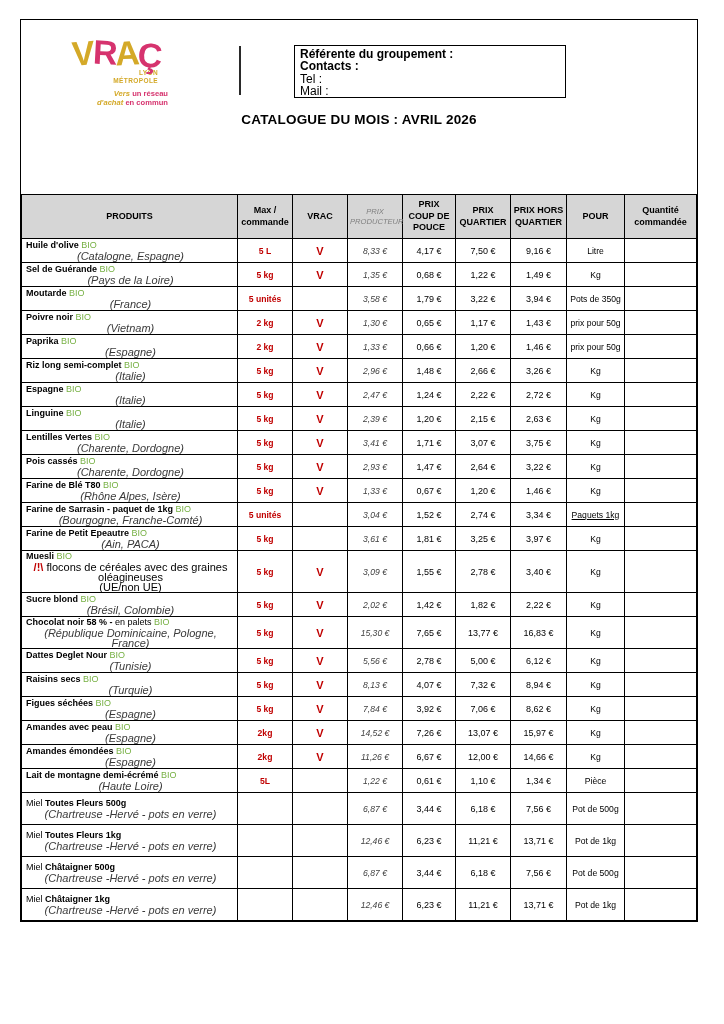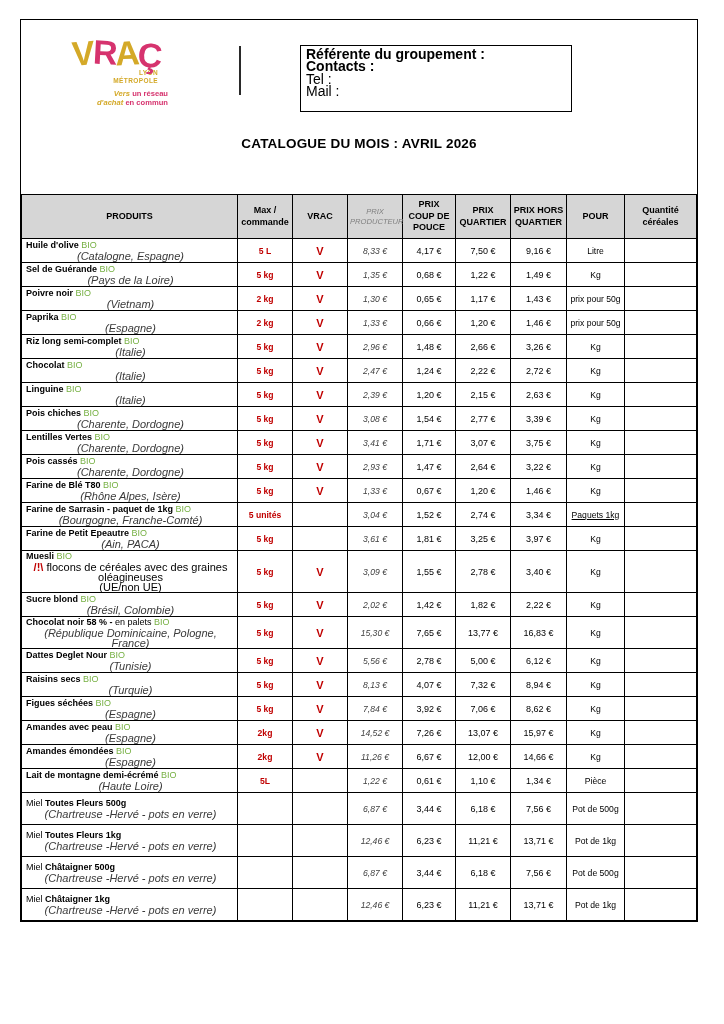--- a/index.html
+++ b/index.html
@@ -21,26 +21,26 @@
   .lt1{color:var(--brand_pink,#d6336e);transform:rotate(3deg) translateY(-1px);}
   .lt2{color:var(--brand_yellow,#d4a928);transform:rotate(-3deg);}
   .lt3{color:var(--brand_pink,#d6336e);transform:rotate(4deg) translateY(2px);}
   .logo-sub{font-size:6.5px;font-weight:bold;color:var(--brand_yellow,#d4a928);
     text-align:right;padding-right:10px;line-height:1.2;margin-top:-1px;letter-spacing:.4px;}
   .logo-tagline{font-size:7.6px;font-weight:bold;text-align:right;line-height:1.25;margin-top:4px;white-space:nowrap;}
   .ly{color:var(--brand_yellow,#d4a928);font-style:italic;}
   .pk{color:var(--brand_pink,#d6336e);}
   .vline{position:absolute;left:218px;top:26px;width:1.5px;height:49px;background:#2a2a2a;}
   .contact-box{
-    position:absolute;left:279px;top:25px;width:272px;height:67px;
+    position:absolute;left:273px;top:25px;width:272px;height:53px;
     border:1.5px solid #000;box-sizing:border-box;padding:2px 5px 0 5px;
-    font-size:14px;line-height:12.4px;
+    font-size:12px;line-height:12.4px;
   }
   .cb-bold{font-weight:bold;}
-  .page-title{position:absolute;left:0;top:116px;width:100%;text-align:center;
+  .page-title{position:absolute;left:0;top:92px;width:100%;text-align:center;
     font-size:13.5px;font-weight:bold;letter-spacing:.2px;}
   
   table{width:100%;border-collapse:collapse;table-layout:fixed;}
   th,td{border:1px solid #000;padding:0 2px;box-sizing:border-box;vertical-align:middle;}
   thead th{
     background:var(--header_gray,#d6d6d6);height:44px;
     font-size:9px;font-weight:bold;text-align:center;line-height:1.3;
   }
   th.th-pp{color:#808080;font-style:italic;font-weight:normal;font-size:7.6px;}
   tbody tr{height:24px;}
@@ -110,21 +110,21 @@
     <thead>
       <tr>
         <th>PRODUITS</th>
         <th>Max / commande</th>
         <th>VRAC</th>
         <th class="th-pp">PRIX PRODUCTEUR</th>
         <th>PRIX COUP DE POUCE</th>
         <th>PRIX QUARTIER</th>
         <th>PRIX HORS QUARTIER</th>
         <th>POUR</th>
-        <th>Quantité céréales</th>
+        <th>Quantité commandée</th>
       </tr>
     </thead>
     <tbody>
         <tr>
           <td class="c-prod">
             <div class="pline"><span class="seg-b">Huile d'olive</span><span class="seg-bio"> BIO</span></div>
             <div class="pline"><span class="seg-i">(Catalogne, Espagne)</span></div>
           </td>
           <td class="c-max">5 L</td>
           <td class="c-vrac">V</td>
@@ -144,20 +144,34 @@
           <td class="c-vrac">V</td>
           <td class="c-pp">1,35 €</td>
           <td class="c-price">0,68 €</td>
           <td class="c-price">1,22 €</td>
           <td class="c-price">1,49 €</td>
           <td class="c-pour">Kg</td>
           <td class="c-qty"></td>
         </tr>
         <tr>
           <td class="c-prod">
+            <div class="pline"><span class="seg-b">Moutarde</span><span class="seg-bio"> BIO</span></div>
+            <div class="pline"><span class="seg-i">(France)</span></div>
+          </td>
+          <td class="c-max">5 unités</td>
+          <td class="c-vrac"></td>
+          <td class="c-pp">3,58 €</td>
+          <td class="c-price">1,79 €</td>
+          <td class="c-price">3,22 €</td>
+          <td class="c-price">3,94 €</td>
+          <td class="c-pour">Pots de 350g</td>
+          <td class="c-qty"></td>
+        </tr>
+        <tr>
+          <td class="c-prod">
             <div class="pline"><span class="seg-b">Poivre noir</span><span class="seg-bio"> BIO</span></div>
             <div class="pline"><span class="seg-i">(Vietnam)</span></div>
           </td>
           <td class="c-max">2 kg</td>
           <td class="c-vrac">V</td>
           <td class="c-pp">1,30 €</td>
           <td class="c-price">0,65 €</td>
           <td class="c-price">1,17 €</td>
           <td class="c-price">1,43 €</td>
           <td class="c-pour">prix pour 50g</td>
@@ -186,21 +200,21 @@
           <td class="c-vrac">V</td>
           <td class="c-pp">2,96 €</td>
           <td class="c-price">1,48 €</td>
           <td class="c-price">2,66 €</td>
           <td class="c-price">3,26 €</td>
           <td class="c-pour">Kg</td>
           <td class="c-qty"></td>
         </tr>
         <tr>
           <td class="c-prod">
-            <div class="pline"><span class="seg-b">Chocolat</span><span class="seg-bio"> BIO</span></div>
+            <div class="pline"><span class="seg-b">Espagne</span><span class="seg-bio"> BIO</span></div>
             <div class="pline"><span class="seg-i">(Italie)</span></div>
           </td>
           <td class="c-max">5 kg</td>
           <td class="c-vrac">V</td>
           <td class="c-pp">2,47 €</td>
           <td class="c-price">1,24 €</td>
           <td class="c-price">2,22 €</td>
           <td class="c-price">2,72 €</td>
           <td class="c-pour">Kg</td>
           <td class="c-qty"></td>
@@ -209,34 +223,20 @@
           <td class="c-prod">
             <div class="pline"><span class="seg-b">Linguine</span><span class="seg-bio"> BIO</span></div>
             <div class="pline"><span class="seg-i">(Italie)</span></div>
           </td>
           <td class="c-max">5 kg</td>
           <td class="c-vrac">V</td>
           <td class="c-pp">2,39 €</td>
           <td class="c-price">1,20 €</td>
           <td class="c-price">2,15 €</td>
           <td class="c-price">2,63 €</td>
-          <td class="c-pour">Kg</td>
-          <td class="c-qty"></td>
-        </tr>
-        <tr>
-          <td class="c-prod">
-            <div class="pline"><span class="seg-b">Pois chiches</span><span class="seg-bio"> BIO</span></div>
-            <div class="pline"><span class="seg-i">(Charente, Dordogne)</span></div>
-          </td>
-          <td class="c-max">5 kg</td>
-          <td class="c-vrac">V</td>
-          <td class="c-pp">3,08 €</td>
-          <td class="c-price">1,54 €</td>
-          <td class="c-price">2,77 €</td>
-          <td class="c-price">3,39 €</td>
           <td class="c-pour">Kg</td>
           <td class="c-qty"></td>
         </tr>
         <tr>
           <td class="c-prod">
             <div class="pline"><span class="seg-b">Lentilles Vertes</span><span class="seg-bio"> BIO</span></div>
             <div class="pline"><span class="seg-i">(Charente, Dordogne)</span></div>
           </td>
           <td class="c-max">5 kg</td>
           <td class="c-vrac">V</td>

